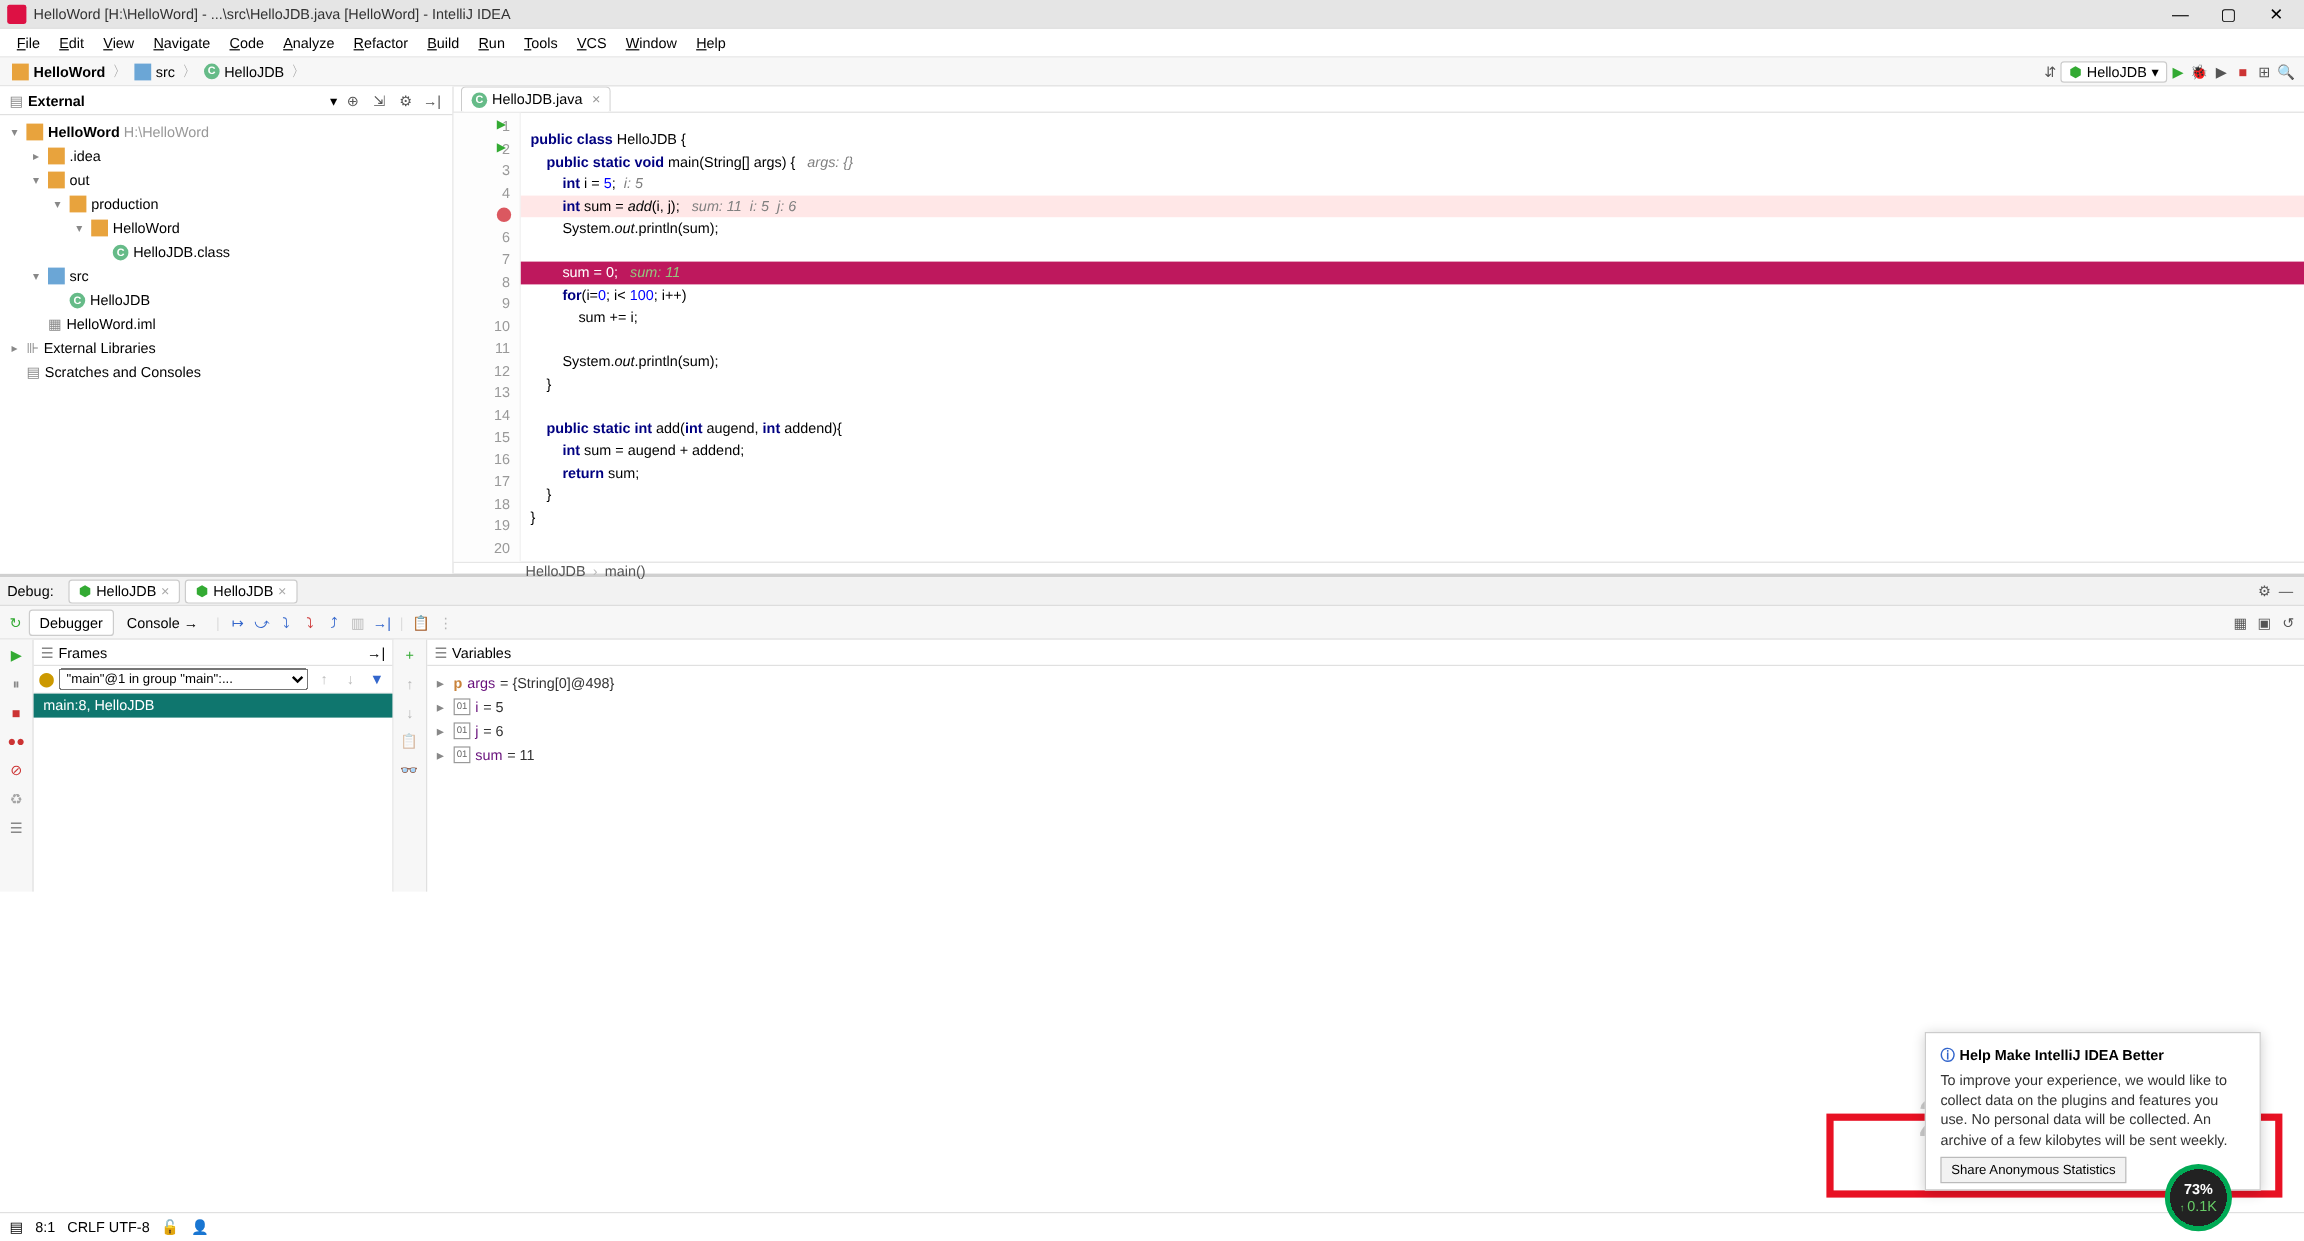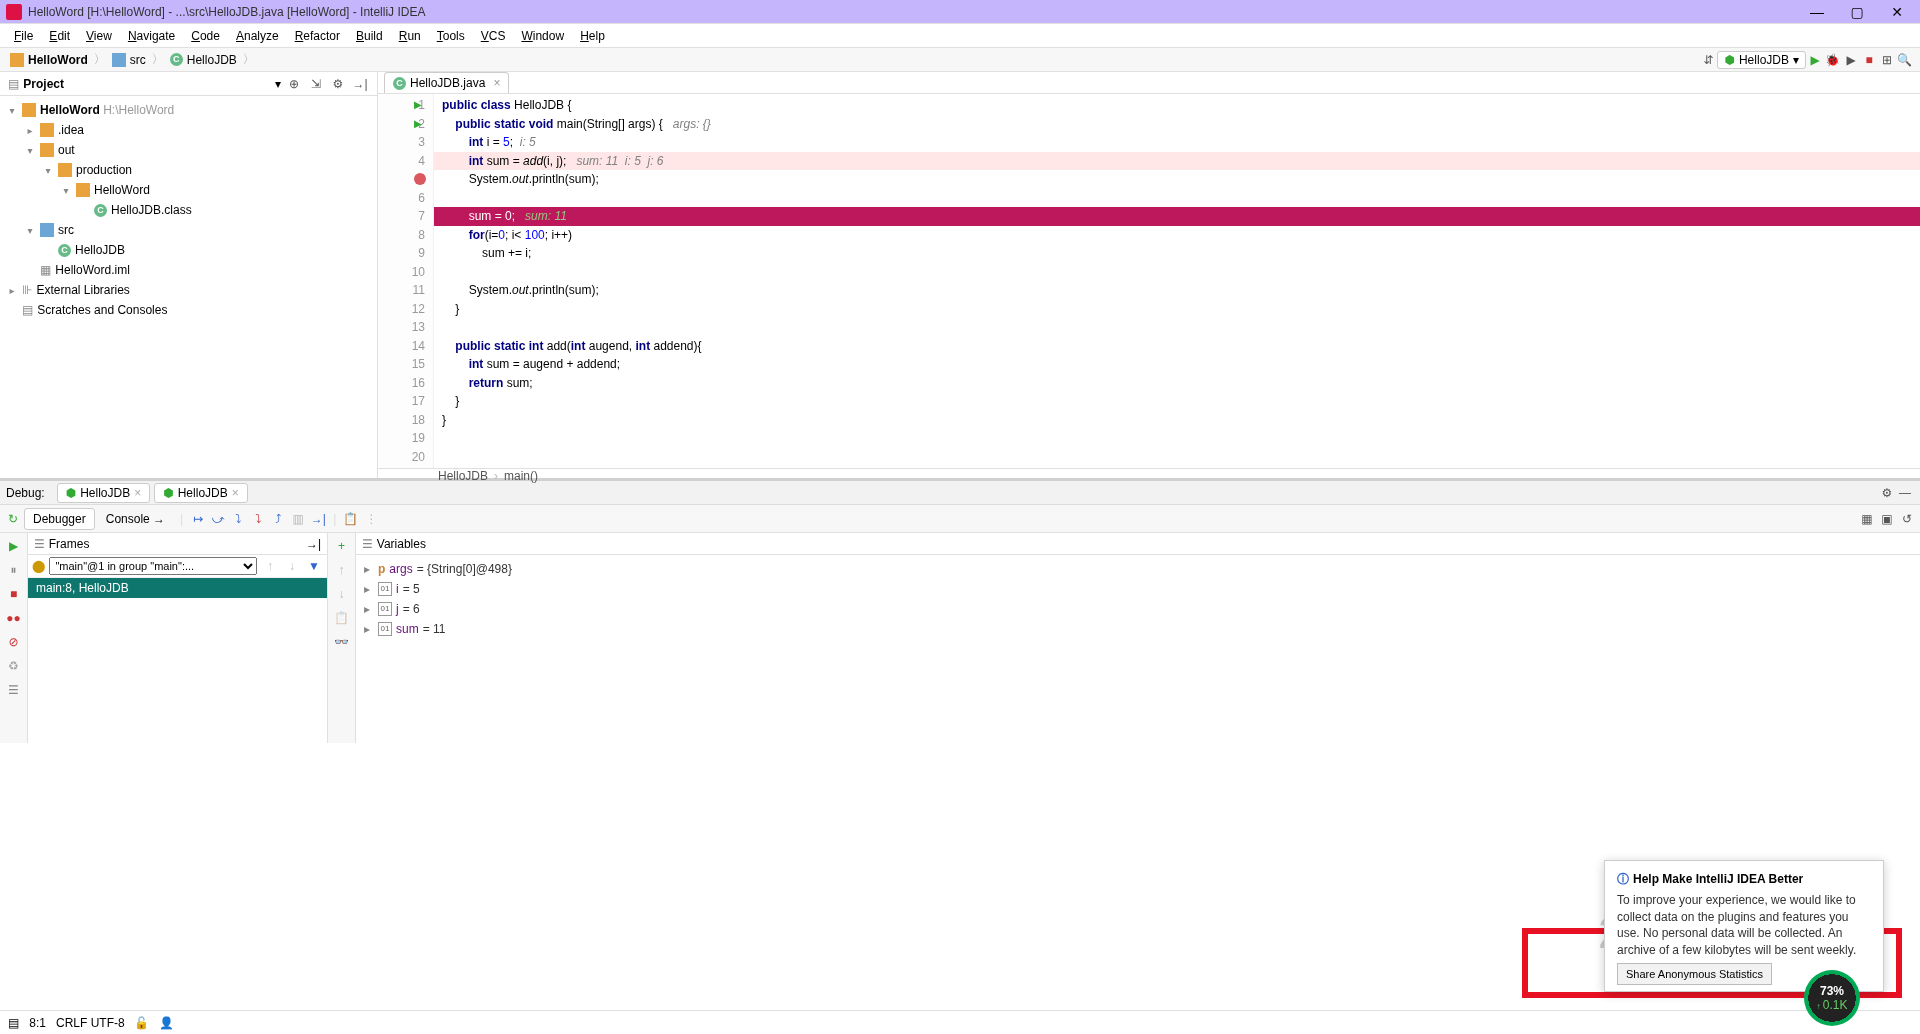--- a/index.html
+++ b/index.html
@@ -1,17 +1,17 @@
 <!DOCTYPE html>
 <html><head>
 <meta charset="utf-8">
 <style>
 * { margin: 0; padding: 0; box-sizing: border-box; font-family: -apple-system, "Segoe UI", Arial, sans-serif; font-size: 12px; }
 body { background: #fff; overflow: hidden; width: 1920px; height: 1034px; position: relative; }
-.title-bar { height: 24px; display: flex; align-items: center; padding: 0 6px; background: #c4b5fd; border-bottom: 1px solid #e0e0e0; }
+.title-bar { height: 24px; display: flex; align-items: center; padding: 0 6px; background: #e5e5e5; border-bottom: 1px solid #e0e0e0; }
 .title-bar .app-icon { width: 16px; height: 16px; background: #d14; border-radius: 2px; margin-right: 6px; }
 .title-bar .title { flex: 1; font-size: 12px; color: #333; }
 .win-ctrl { display: flex; gap: 14px; margin-right: 4px; }
 .win-btn { width: 26px; height: 20px; display: flex; align-items: center; justify-content: center; font-size: 14px; cursor: pointer; }
 .menu-bar { height: 24px; display: flex; align-items: center; padding: 0 6px; border-bottom: 1px solid #e0e0e0; }
 .menu-bar span { padding: 3px 8px; cursor: pointer; }
 .menu-bar span u { text-decoration: underline; }
 .nav-bar { height: 24px; display: flex; align-items: center; padding: 0 6px; border-bottom: 1px solid #e0e0e0; background: #f7f7f7; }
 .nav-bar .crumb { display: flex; align-items: center; gap: 4px; padding: 0 4px; }
 .nav-bar .sep { color: #999; margin: 0 2px; }
@@ -33,21 +33,21 @@
 .twisty { width: 12px; text-align: center; color: #888; font-size: 10px; }
 .editor-pane { flex: 1; display: flex; flex-direction: column; }
 .tabs { height: 24px; display: flex; align-items: flex-end; border-bottom: 1px solid #e0e0e0; padding-left: 6px; }
 .tab { border: 1px solid #ccc; border-bottom: none; padding: 3px 8px; background: #fff; border-radius: 4px 4px 0 0; display: flex; align-items: center; gap: 4px; font-size: 12px; }
 .tab .x { color: #999; margin-left: 4px; }
 .editor-area { flex: 1; display: flex; font-family: "Consolas","Courier New",monospace; font-size: 13px; position: relative; }
 .gutter { width: 56px; background: #fdfdfd; border-right: 1px solid #f0f0f0; text-align: right; color: #999; padding: 2px 0; }
 .gutter .ln { height: 18.5px; line-height: 18.5px; padding-right: 8px; position: relative; }
 .gutter .ln .play { position: absolute; left: 36px; color: #3a3; font-size: 10px; }
 .gutter .ln .bp { position: absolute; left: 36px; top: 3px; width: 12px; height: 12px; border-radius: 50%; background: #db5860; }
-.code { flex: 1; padding: 2px 0; }
+.code { flex: 1; padding: 2px 0; margin-top: 11px; }
 .code .cl { height: 18.5px; line-height: 18.5px; white-space: pre; padding-left: 8px; }
 .code .hl-red { background: #ffe7e7; }
 .code .hl-blue { background: #be185d; color: #fff; }
 .kw { color: #000080; font-weight: bold; }
 .cmt { color: #808080; font-style: italic; }
 .cmt2 { color: #94a86a; font-style: italic; }
 .num { color: #0000ff; }
 .fn { color: #000; font-style: italic; }
 .hl-blue .kw, .hl-blue .num, .hl-blue .cmt, .hl-blue .cmt2, .hl-blue .str { color: inherit; }
 .hl-blue .cmt2 { color: #95c77e; font-style: italic; }
@@ -147,21 +147,21 @@
   <span class="tb-icon" style="color:#c33">■</span>
   <span class="tb-icon">⊞</span>
   <span class="tb-icon">🔍</span>
 </div>
 
 <div class="main-split">
 
   <div class="project-pane">
     <div class="pane-header">
       <span style="color:#888">▤</span>
-      <span class="title">Project</span>
+      <span class="title">External</span>
       <span>▾</span>
       <span class="tb-icon">⊕</span>
       <span class="tb-icon">⇲</span>
       <span class="tb-icon">⚙</span>
       <span class="tb-icon">→|</span>
     </div>
     <div class="tree" id="tree">
         <div class="tree-row" style="padding-left: 6px;">
           <span class="twisty">▾</span>
           <span class="icon-sm folder-icon"></span>

